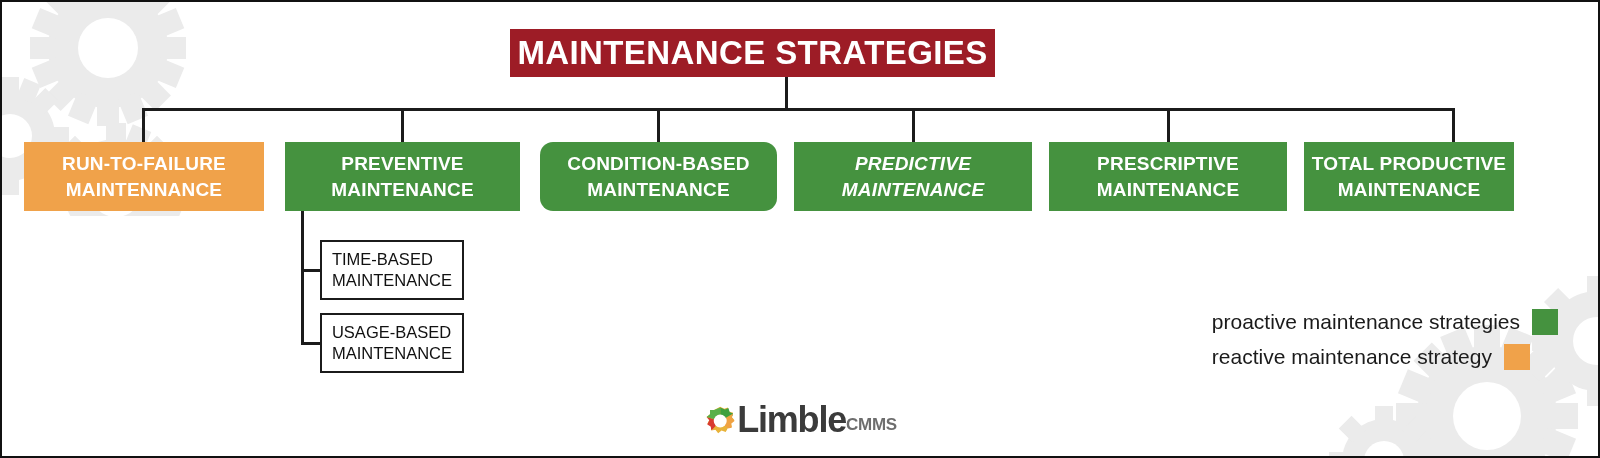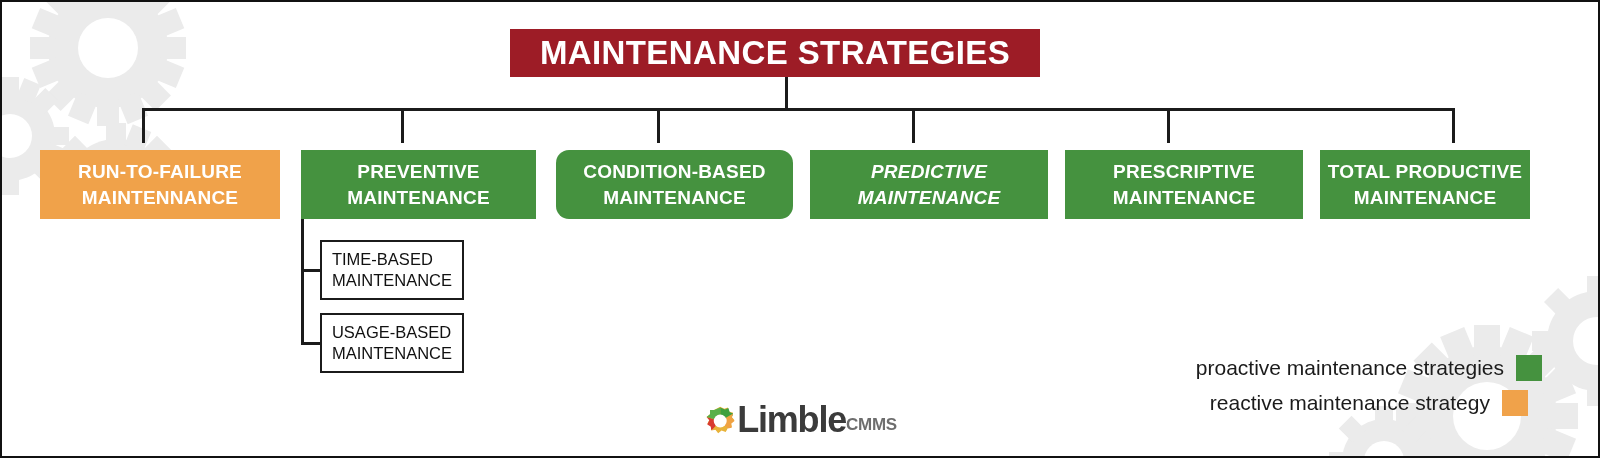--- a/index.html
+++ b/index.html
@@ -25,40 +25,39 @@
 
   
   .line { position: absolute; background: #1b1b1b; }
   .vline { width: 3px; }
   .hline { height: 3px; }
 
   
   #title-box {
     position: absolute;
     left: 508px; top: 27px;
-    width: 530px; height: 48px;
+    width: 485px; height: 48px;
     background: #9d1c26;
     display: flex; align-items: center; justify-content: center;
   }
   #title-box .txt {
     color: #ffffff;
     font-size: 33px;
     font-weight: bold;
     letter-spacing: 0.4px;
     white-space: nowrap;
   }
 
   
   .strategy-box {
     position: absolute;
-    top: 148px;
+    top: 140px;
     height: 69px;
     display: flex; align-items: center; justify-content: center;
     text-align: center;
-    margin-left: 16px;
   }
   .strategy-box .txt {
     color: #ffffff;
     font-size: 19px;
     font-weight: bold;
     line-height: 1.33;
     letter-spacing: 0.2px;
     padding: 0 6px;
   }
 
@@ -78,27 +77,26 @@
     font-size: 16.5px;
     font-weight: normal;
     line-height: 1.3;
   }
   #sub-box-0 { top: 238px; }
   #sub-box-1 { top: 311px; }
 
   
   #legend {
     position: absolute;
-    right: 56px;
+    right: 40px;
     top: 307px;
     display: flex;
     flex-direction: column;
     gap: 9px;
-    align-items: center;
-    margin-top: 46px;
+    align-items: flex-start;
   }
   .legend-row {
     display: flex; align-items: center; gap: 12px;
   }
   .legend-label {
     font-size: 21px;
     color: #1b1b1b;
     white-space: nowrap;
   }
   .legend-swatch {

